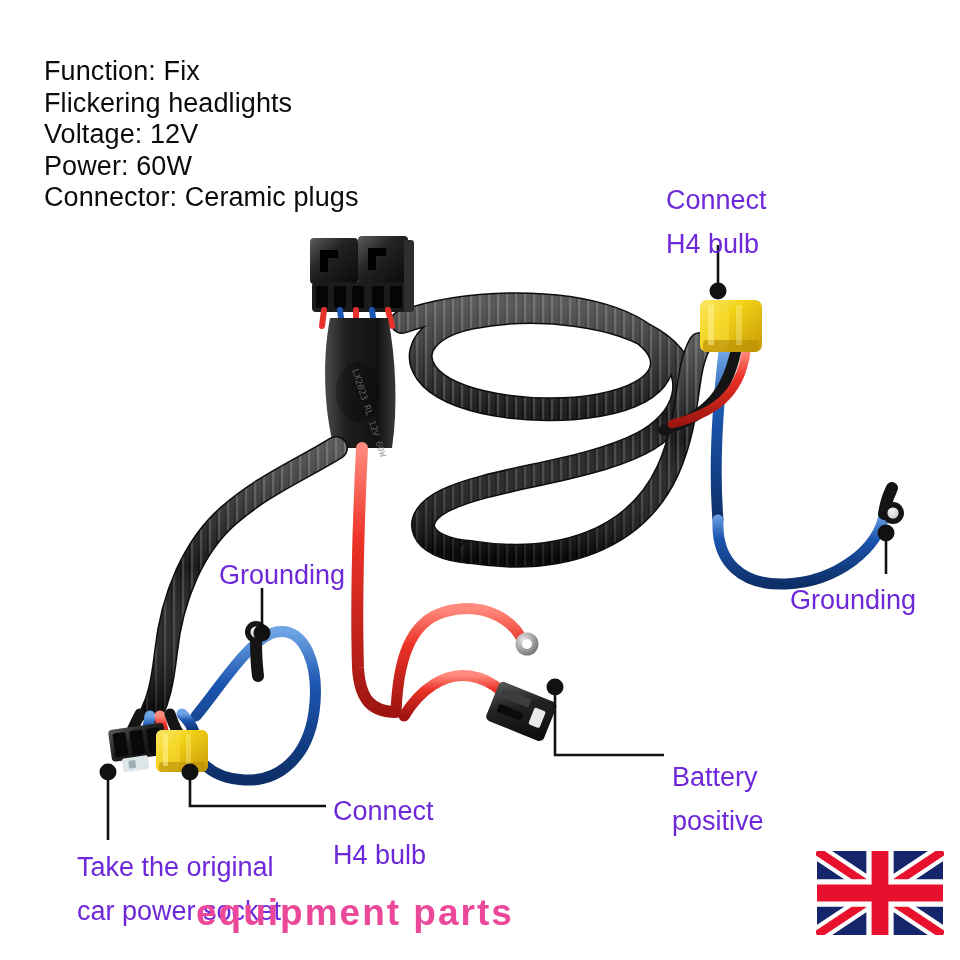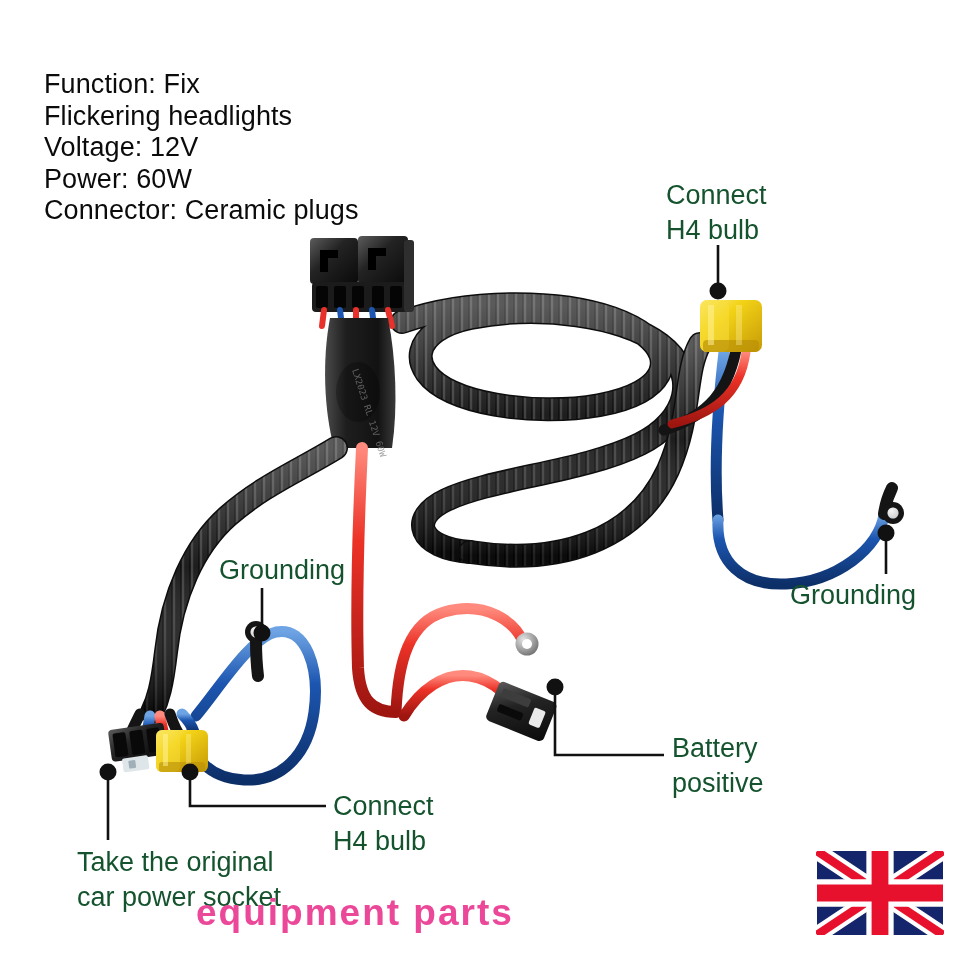--- a/index.html
+++ b/index.html
@@ -1,25 +1,25 @@
 <!DOCTYPE html>
 <html><head>
 <meta charset="utf-8">
 <style>
   html,body{margin:0;padding:0;background:#fff;}
   body{width:960px;height:960px;overflow:hidden;
        font-family:"Liberation Sans","DejaVu Sans",sans-serif;color:#000;}
   #stage{position:relative;width:960px;height:960px;background:#ffffff;}
   svg.layer{position:absolute;left:0;top:0;width:960px;height:960px;}
-  .spec{position:absolute;left:44px;top:69px;font-size:27px;line-height:31.5px;
+  .spec{position:absolute;left:44px;top:56px;font-size:27px;line-height:31.5px;
         color:#0b0b0b;letter-spacing:.1px;white-space:pre;}
-  .lbl{position:absolute;font-size:27px;line-height:35px;color:#14532d;white-space:pre;}
+  .lbl{position:absolute;font-size:27px;line-height:44px;color:#6d28d9;white-space:pre;}
   #lbl-connect-h4-top{left:666px;top:178px;}
   #lbl-grounding-right{left:790px;top:578px;}
-  #lbl-battery-positive{left:672px;top:731px;}
+  #lbl-battery-positive{left:672px;top:755px;}
   #lbl-connect-h4-bottom{left:333px;top:789px;}
   #lbl-grounding-left{left:219px;top:553px;}
   #lbl-take-original{left:44px;top:845px;margin-left:33px;}
   #watermark{position:absolute;left:196px;top:892px;font-size:37px;color:#ec4899;
              letter-spacing:2px;white-space:pre;font-weight:bold;}
   #flag{position:absolute;left:816px;top:851px;width:128px;height:84px;}
 </style>
 </head>
 <body>
 

